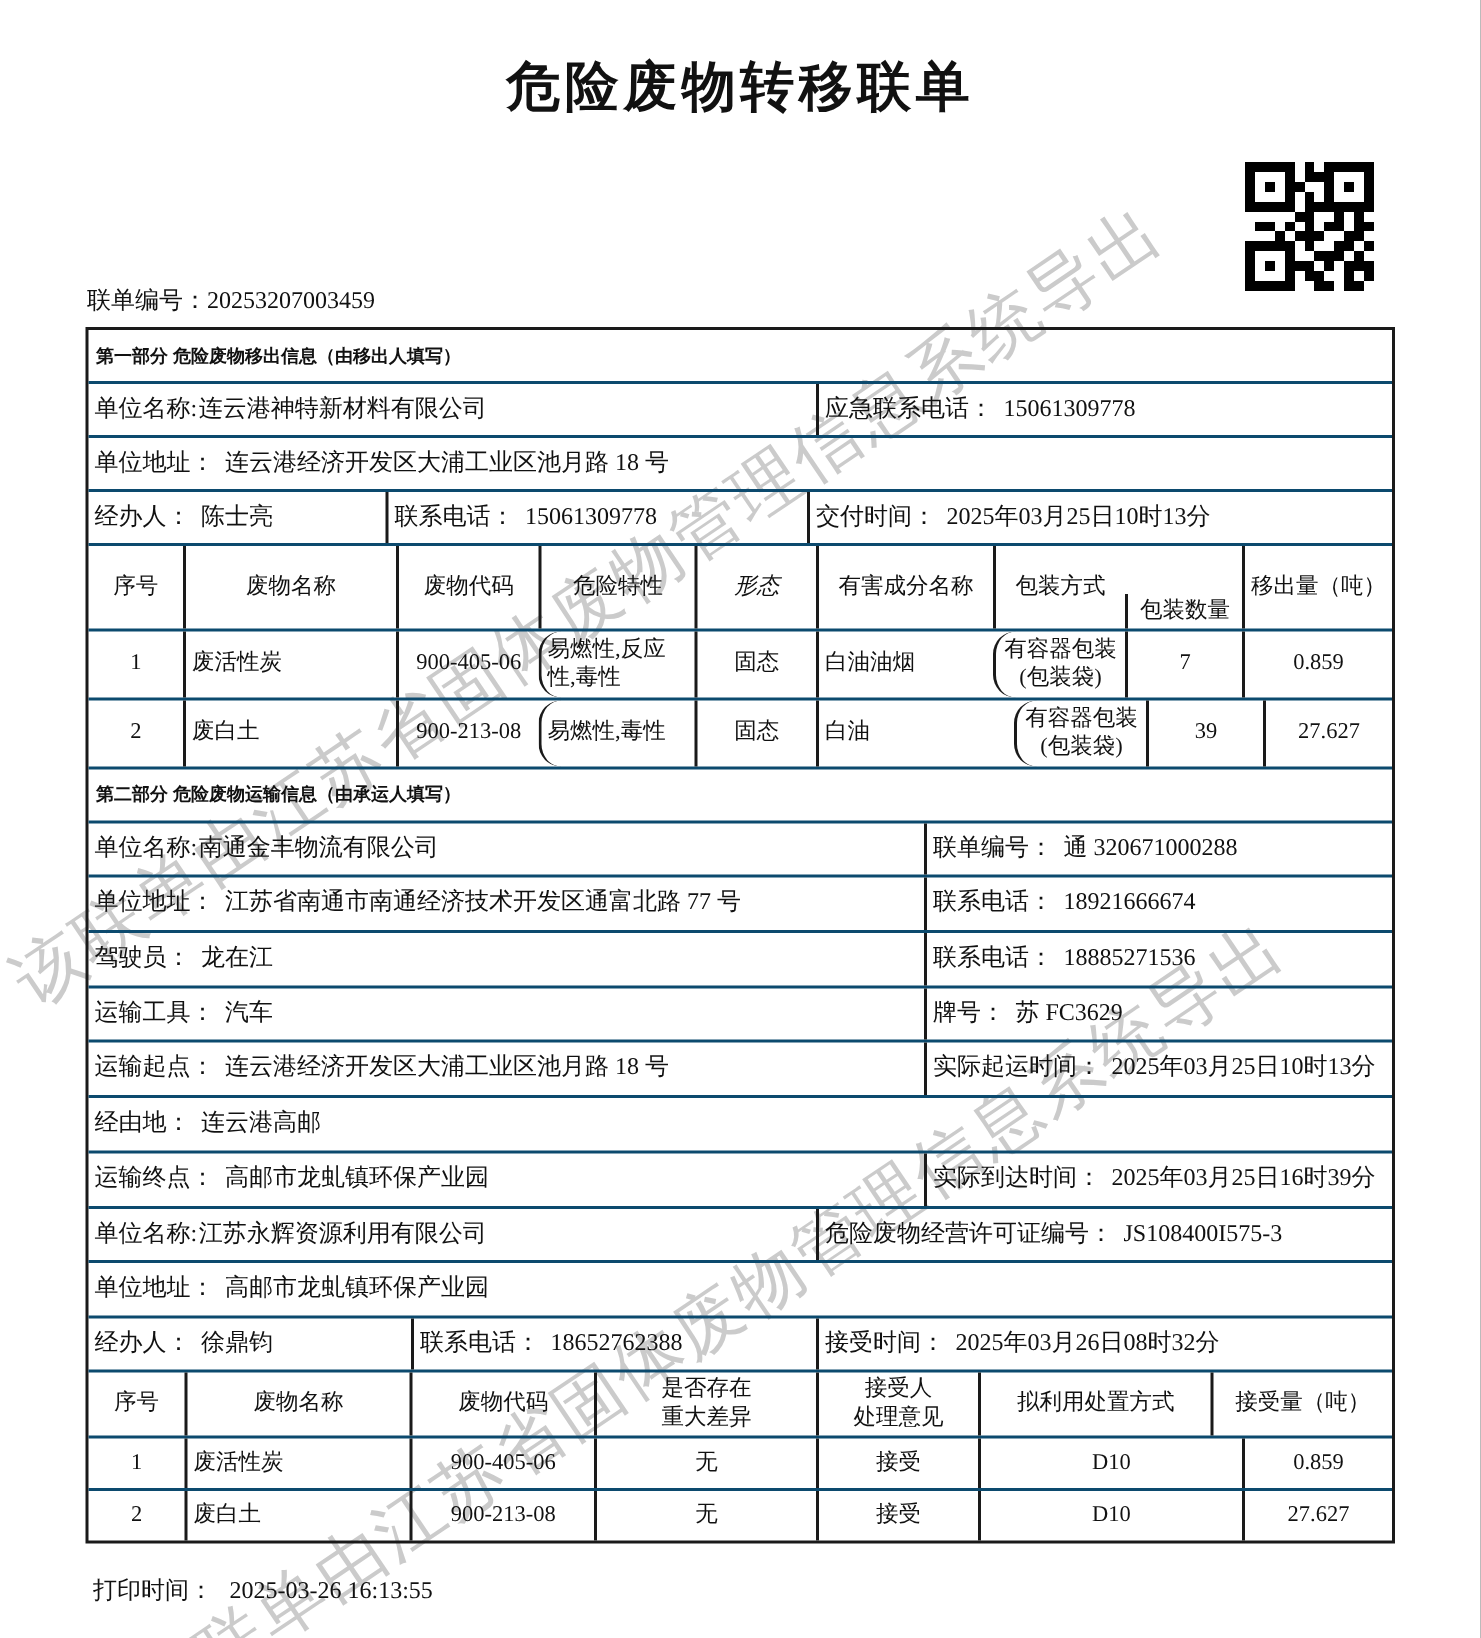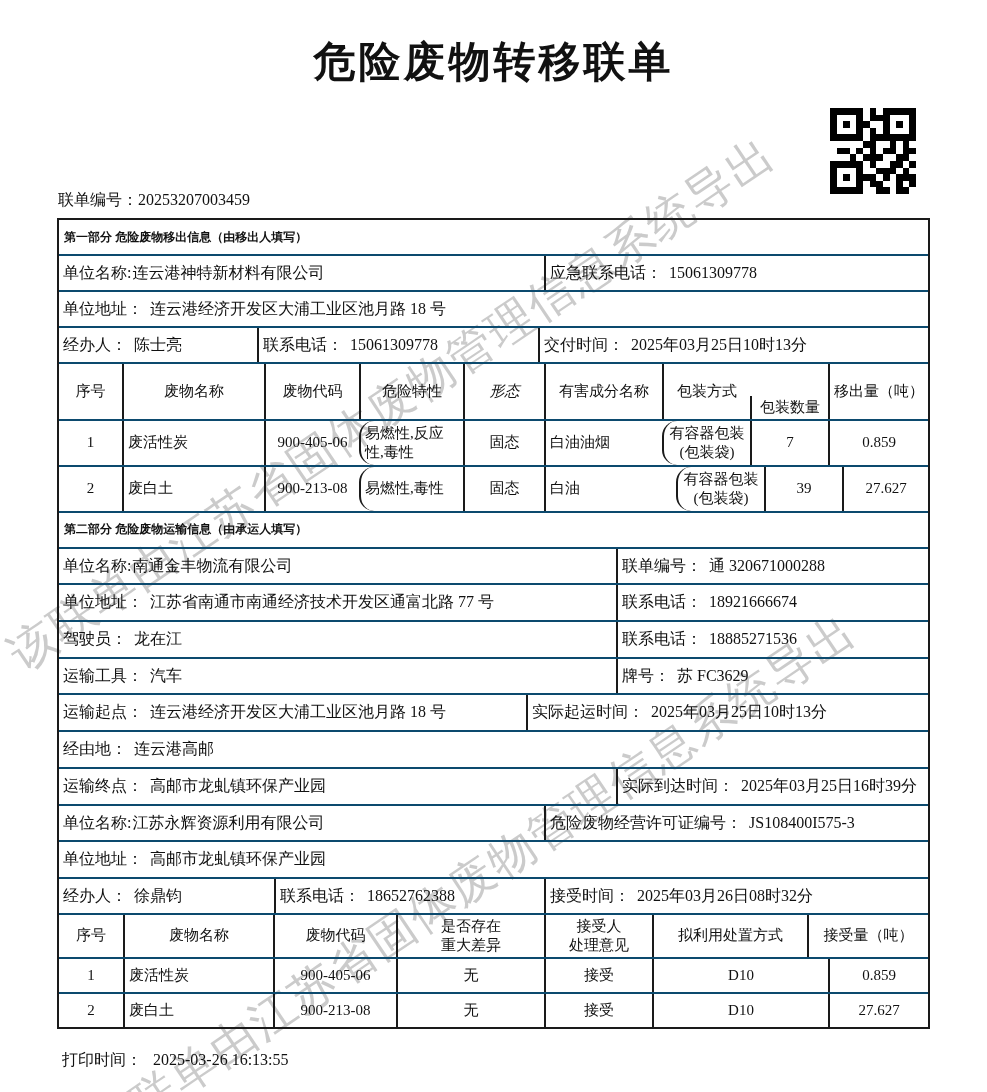--- a/index.html
+++ b/index.html
@@ -14,21 +14,21 @@
     font-family:"Liberation Sans","DejaVu Sans",sans-serif;
     font-size:46px;letter-spacing:2px;color:rgba(130,130,130,0.42);
     transform:rotate(-34deg);transform-origin:0 50%;
     pointer-events:none;
   }
   .wm1{left:14px;top:628px;}
   .wm2{left:95px;top:1105px;}
   
   .doc-title{
     position:absolute;z-index:1;top:34px;left:0;width:100%;
-    text-align:center;font-size:42px;font-weight:bold;letter-spacing:3px;
+    text-align:center;font-size:36px;font-weight:bold;letter-spacing:3px;
   }
   .qr{position:absolute;z-index:1;left:830px;top:108px;width:86px;height:86px;}
   .manifest-no{position:absolute;z-index:1;left:58px;top:190px;font-size:16px;}
   .print-line{position:absolute;z-index:1;left:62px;top:1050px;font-size:16px;}
   
   .form{
     position:absolute;z-index:1;left:57px;top:218px;width:873px;
     border:2px solid #1a1a1a;box-sizing:border-box;background:transparent;
   }
   .row{display:flex;border-top:2px solid #0c4a6e;}
@@ -285,21 +285,21 @@
         <span>运输工具：</span>
         <span class="val">汽车</span>
       </div>
       <div class="cell grow">
         <span>牌号：</span>
         <span class="val">苏 FC3629</span>
       </div>
     </div>
 
     <div class="row h35">
-      <div class="cell" style="width:467px;">
+      <div class="cell" style="width:557px;">
         <span>运输起点：</span>
         <span class="val">连云港经济开发区大浦工业区池月路 18 号</span>
       </div>
       <div class="cell grow">
         <span>实际起运时间：</span>
         <span class="val">2025年03月25日10时13分</span>
       </div>
     </div>
 
     <div class="row h35">

